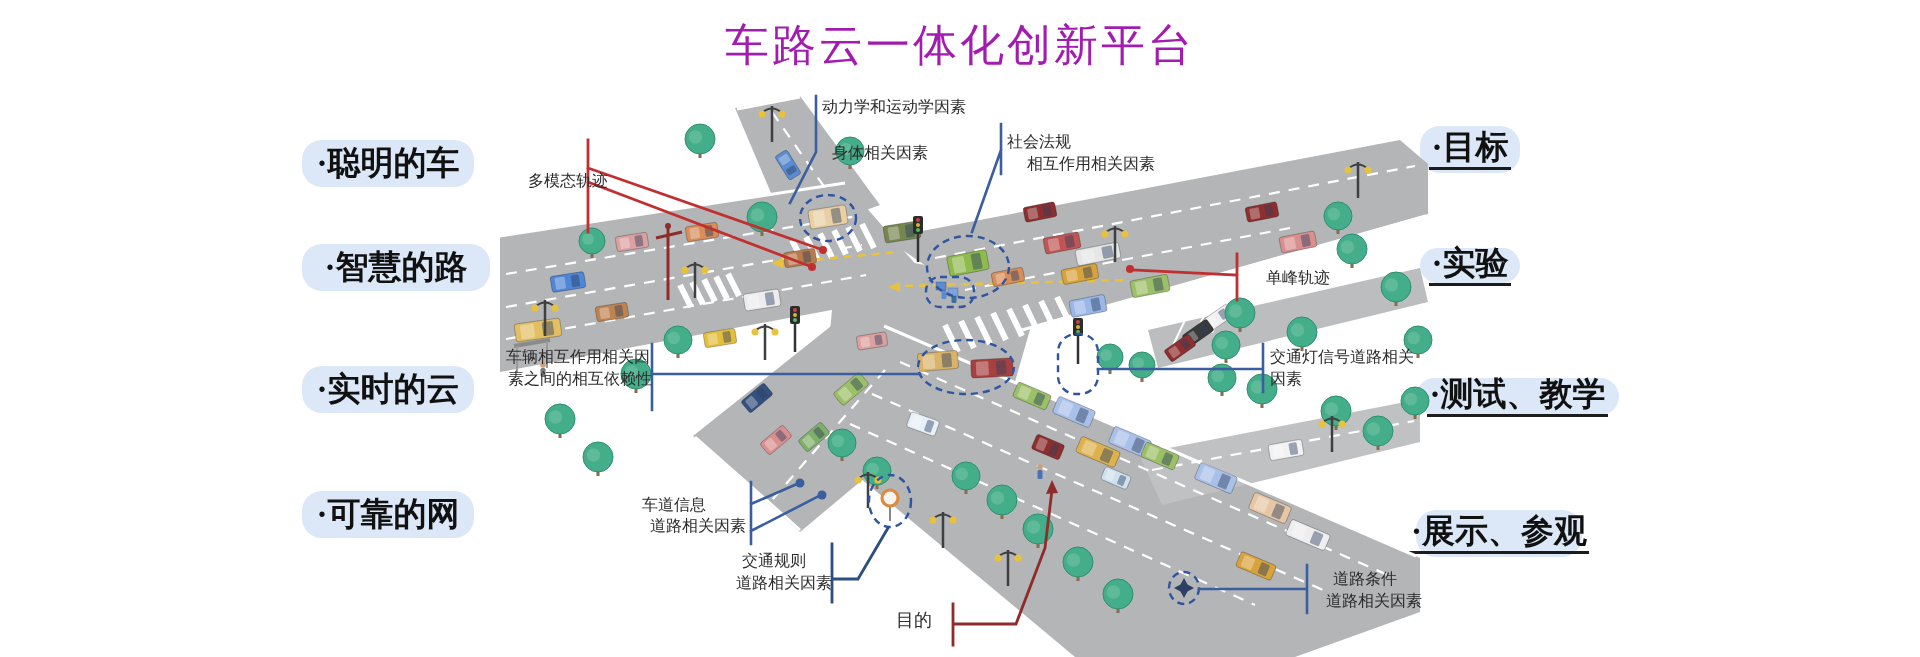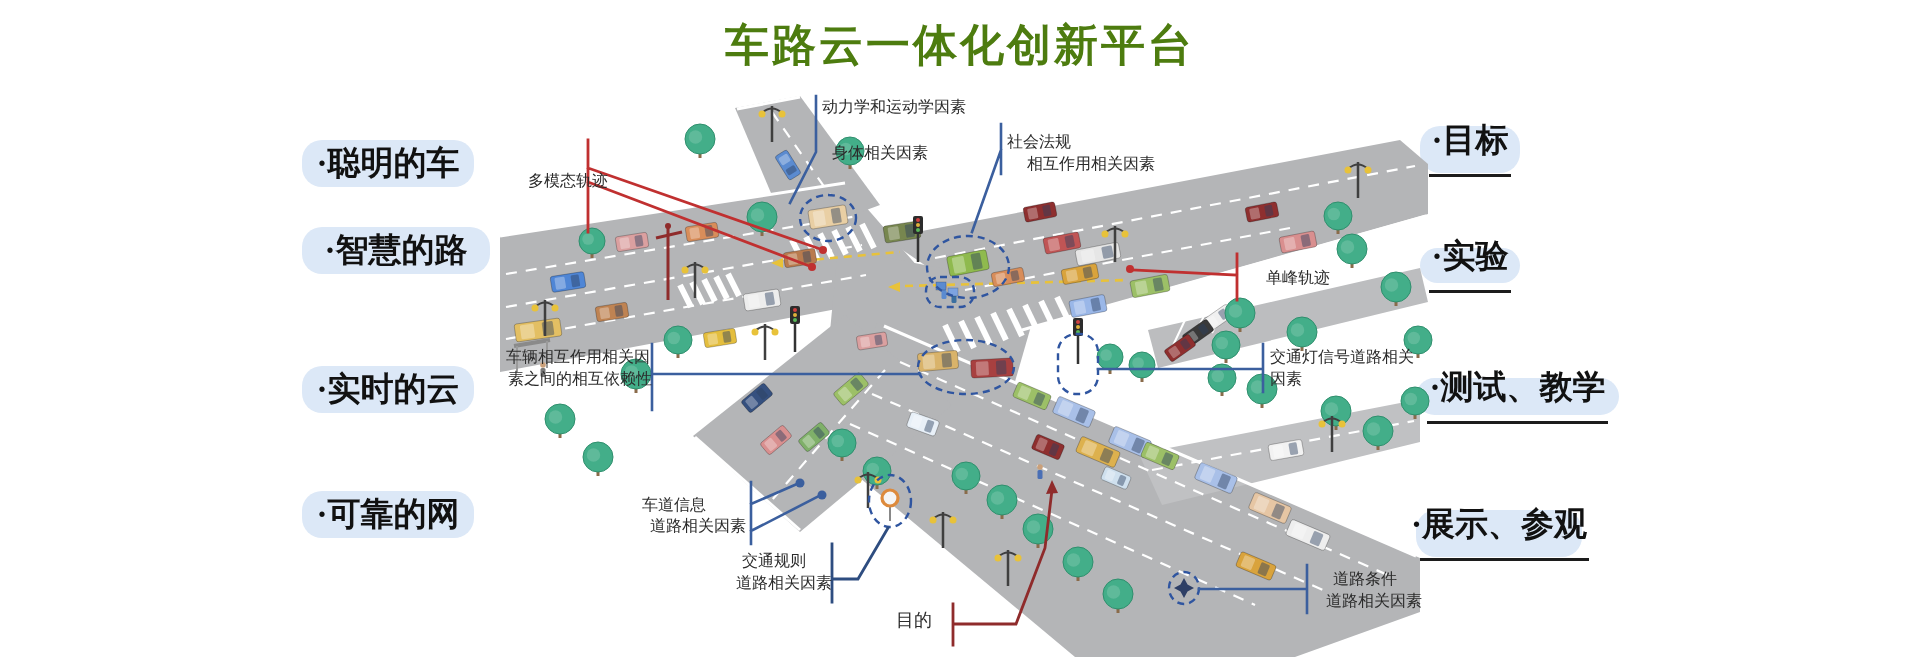--- a/index.html
+++ b/index.html
@@ -3,35 +3,35 @@
 <meta charset="utf-8">
 <style>
   :root{
     --labelbg:#dce8f7; --blue:#3b5f9e; --darkblue:#2e4d80;
     --red:#c03030; --darkred:#8f2b2b; --hl:#2f55a0;
   }
   html,body{margin:0;padding:0;background:#fff;}
   #stage{position:relative;width:1920px;height:657px;background:#fff;overflow:hidden;
          font-family:"Liberation Sans","DejaVu Sans",sans-serif;}
   .title{position:absolute;top:16px;left:0;width:100%;text-align:center;
-         font-family:"Liberation Serif","DejaVu Serif",serif;font-weight:bold;
-         font-size:44px;letter-spacing:3px;color:#4d7c0f;}
+         font-family:"Liberation Serif","DejaVu Serif",serif;font-weight:normal;
+         font-size:44px;letter-spacing:3px;color:#a21caf;}
   .label{position:absolute;background:var(--labelbg);border-radius:20px;
          display:flex;align-items:center;justify-content:center;
          font-family:"Liberation Serif","DejaVu Serif",serif;font-weight:bold;
          font-size:33px;color:#111;white-space:nowrap;}
   .ll1{left:302px;top:140px;width:172px;height:47px}
-  .ll2{left:302px;top:227px;width:188px;height:47px}
+  .ll2{left:302px;top:244px;width:188px;height:47px}
   .ll3{left:302px;top:366px;width:172px;height:47px}
   .ll4{left:302px;top:491px;width:172px;height:47px}
   .rl1{left:1420px;top:126px;width:100px;height:47px}
   .rl2{left:1420px;top:248px;width:100px;height:35px}
   .rl3{left:1416px;top:378px;width:203px;height:37px}
   .rl4{left:1416px;top:510px;width:166px;height:47px}
-  .rlabel span{border-bottom:3px solid #1c1c1c;padding:0 2px 16px 2px;line-height:1.1;}
+  .rlabel span{border-bottom:3px solid #1c1c1c;padding:0 2px 2px 2px;line-height:1.1;}
   svg text{font-family:"Liberation Sans","DejaVu Sans",sans-serif;font-size:16px;fill:#2b2b2b;}
   svg text.big{font-size:18px;}
   .c-blue{stroke:var(--blue);stroke-width:2.6;fill:none;}
   .c-darkblue{stroke:var(--darkblue);stroke-width:2.8;fill:none;}
   .c-red{stroke:var(--red);stroke-width:2.8;fill:none;}
   .c-darkred{stroke:var(--darkred);stroke-width:2.8;fill:none;}
   .bdot{fill:var(--blue);stroke:none;}
   .rdot{fill:var(--red);stroke:none;}
   .ddot{fill:var(--darkred);stroke:none;}
   .hl-dash{stroke:var(--hl);stroke-width:2.4;fill:none;stroke-dasharray:7 5;}

